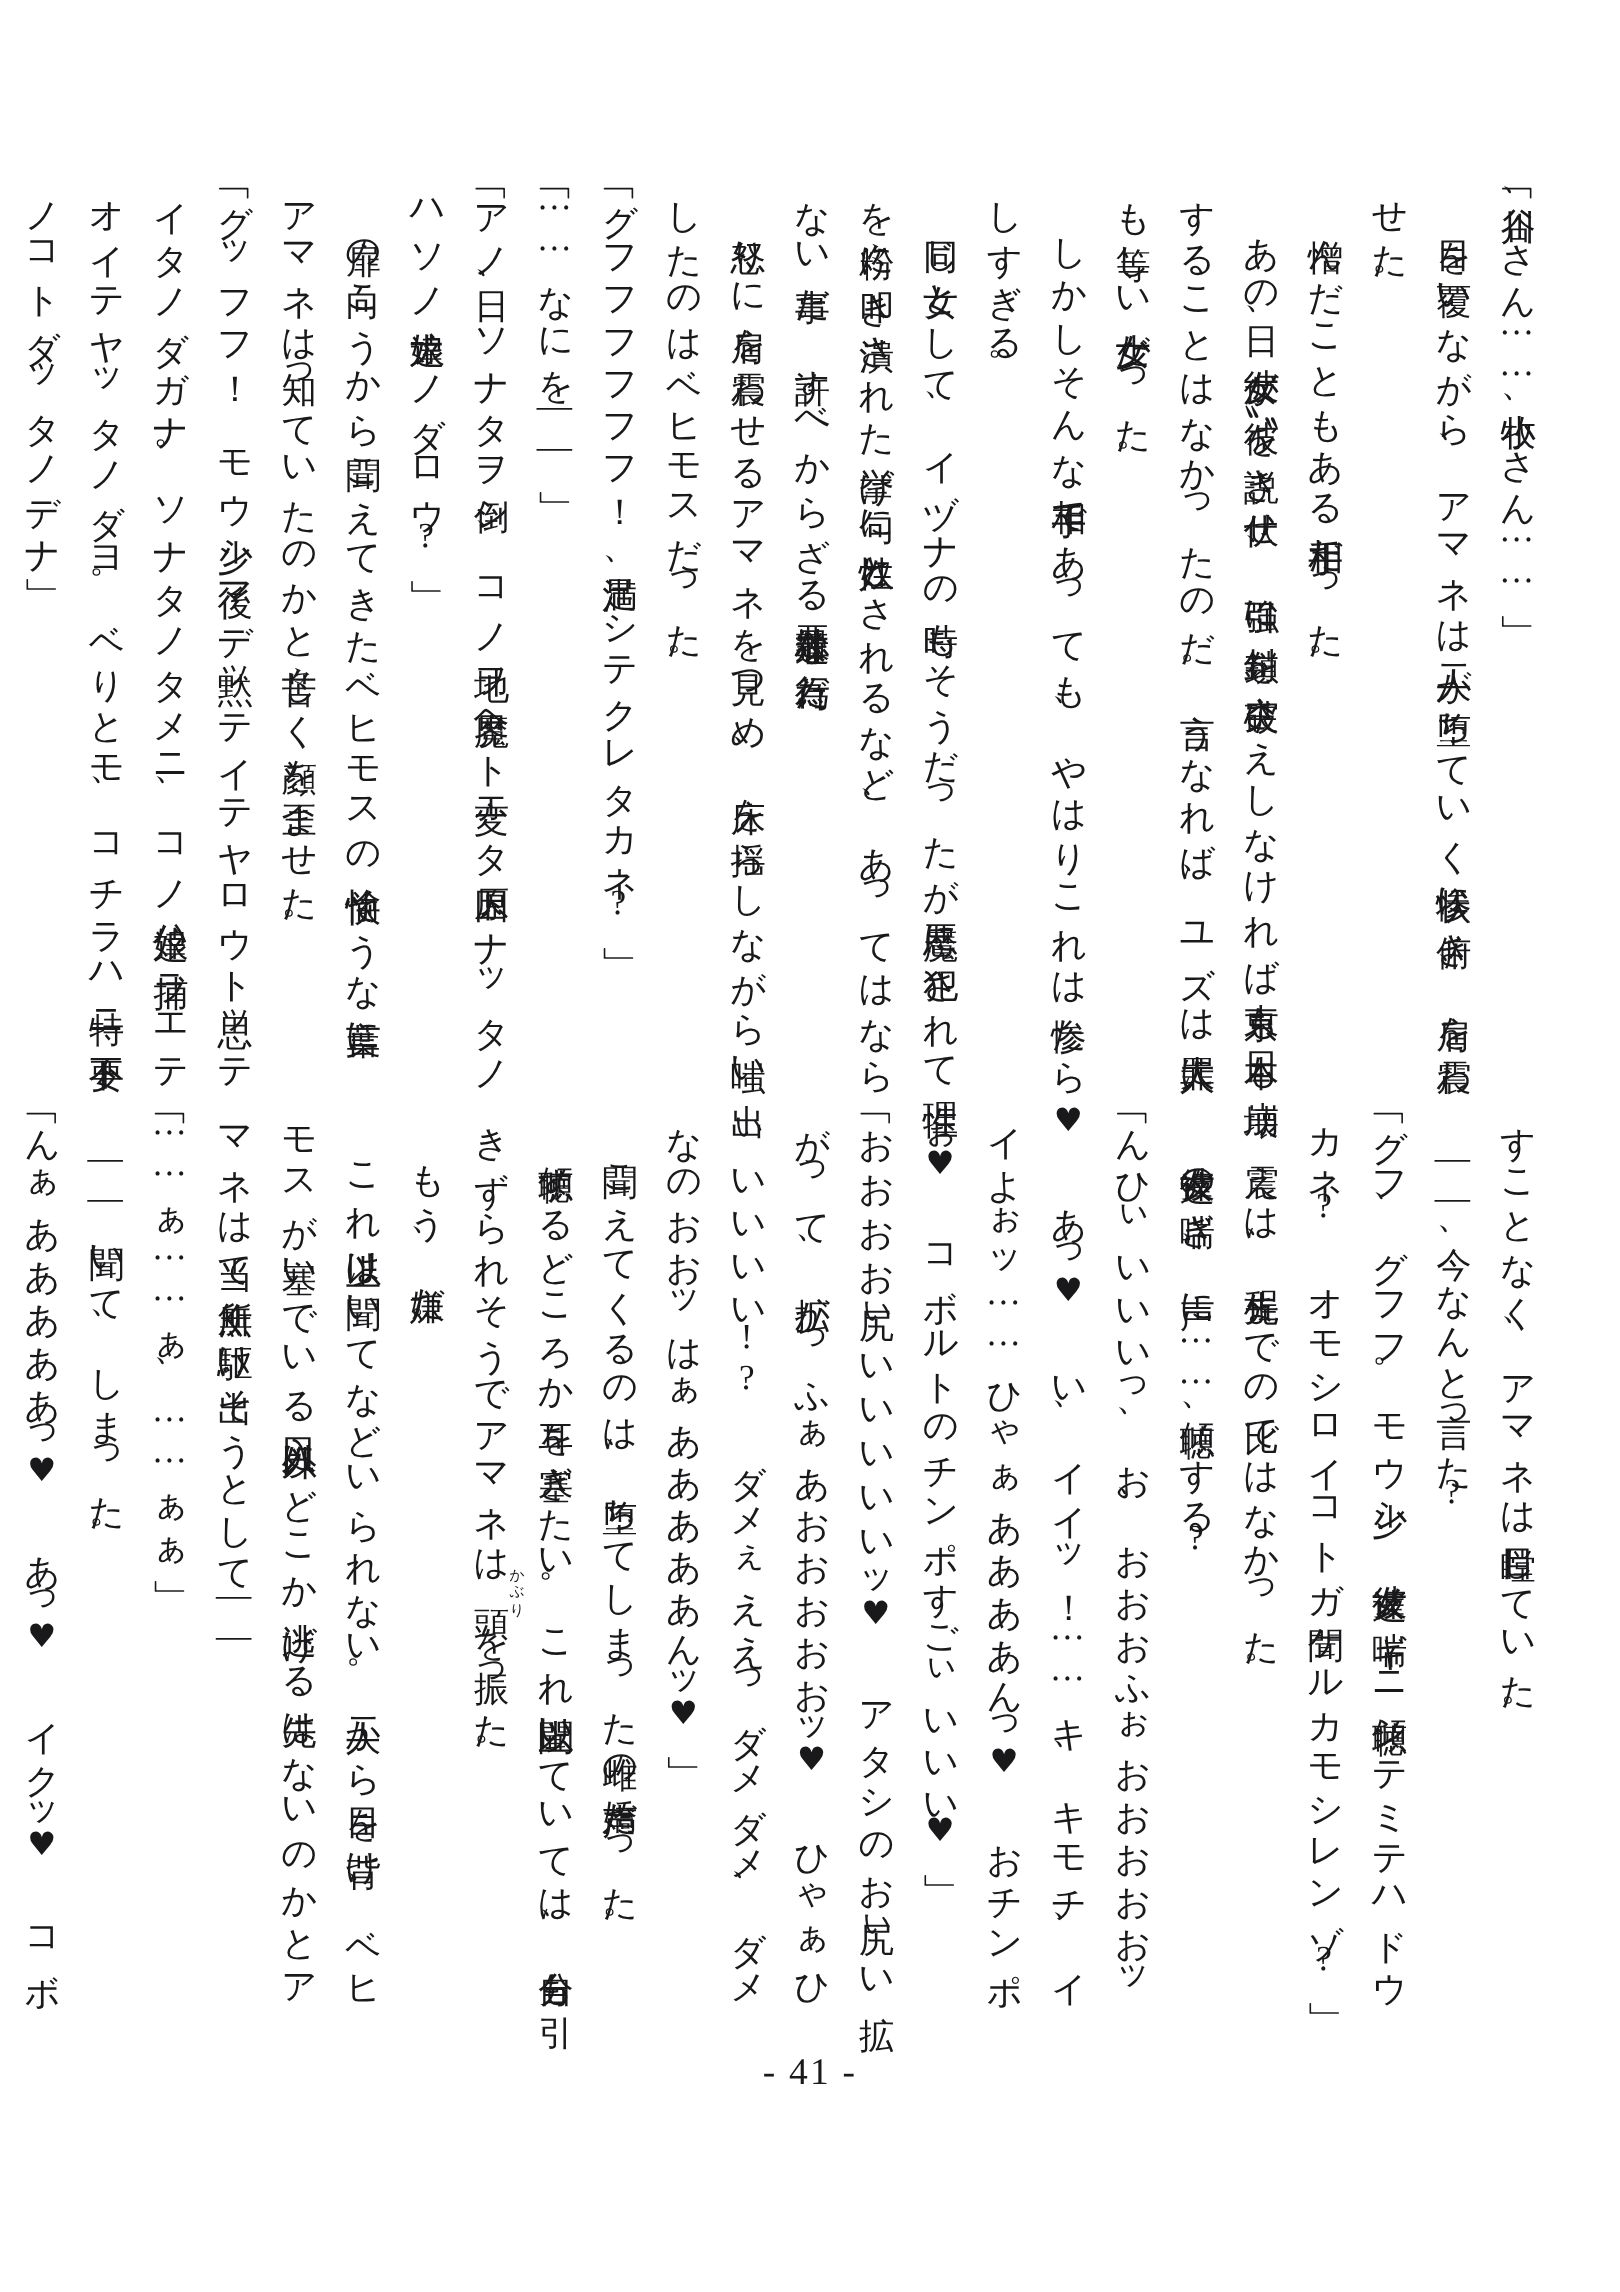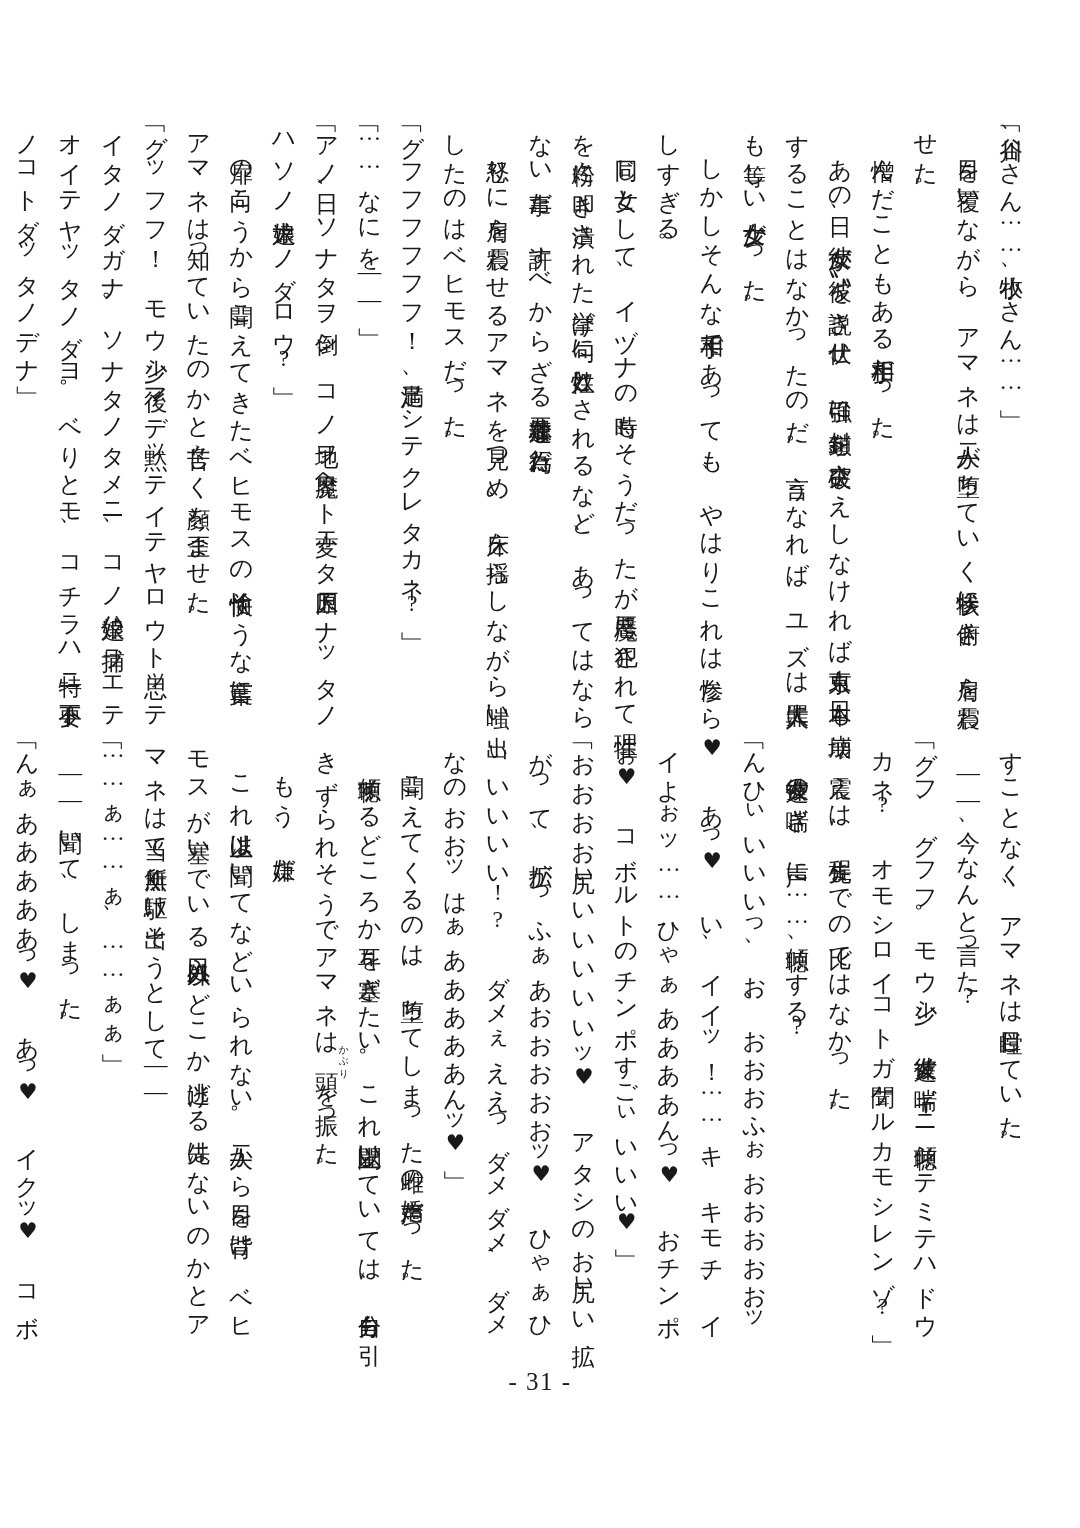--- a/index.html
+++ b/index.html
@@ -123,15 +123,15 @@
     <p class="noindent">「おおおお尻ぃいいいいいッ<span class="hv">♥</span>　アタシのお尻ぃい拡がって、拡がっふぁあおおおおおッ<span class="hv">♥</span>　ひゃぁひぃいいいい!?　ダメぇええっダメダメ、ダメなのおおッはぁあああああんッ<span class="hv">♥</span>」</p>
     <p>聞こえてくるのは、堕ちてしまった雌の嬌声だった。</p>
     <p class="ruby-para">傾聴するどころか耳を塞ぎたい。これ以上聞いていては、自分も引きずられそうでアマネは<ruby>頭<rt>かぶり</rt></ruby>を振った。</p>
     <p>もう、嫌だ。</p>
     <p>これ以上は聞いてなどいられない。二人から目を背け、ベヒモスが塞いでいる入口以外にどこか逃げる先はないのかとアマネは当て所無く駆け出そうとして——</p>
     <p class="noindent">「……ぁ……ぁ、……ぁぁ」</p>
     <p>——聞いて、しまった。</p>
     <p class="noindent">「んぁあああああっ<span class="hv">♥</span>　あっ<span class="hv">♥</span>　イクッ<span class="hv">♥</span>　コボルトのチンポでイクイク、イッひゃふぅうううッ　んやっ、あぁあああんっ　ごめ、ごめんなさ……ゆるひ、てぇっ！　——ッ！　あっ……んうううぅぁああああぁ〜〜〜〜——ッ」</p>
   </div>
 
-  <div id="page-number">- 31 -</div>
+  <div id="page-number">- 41 -</div>
 
 </div>
 
 </body></html>

